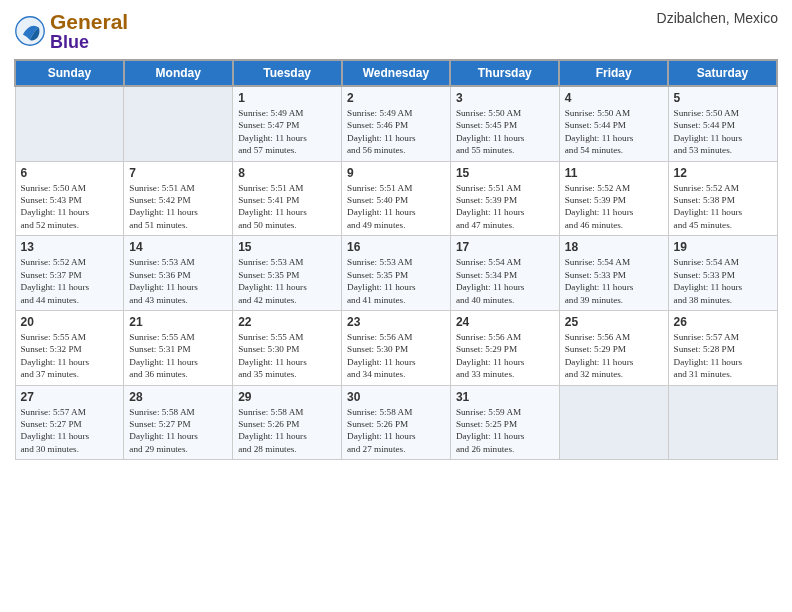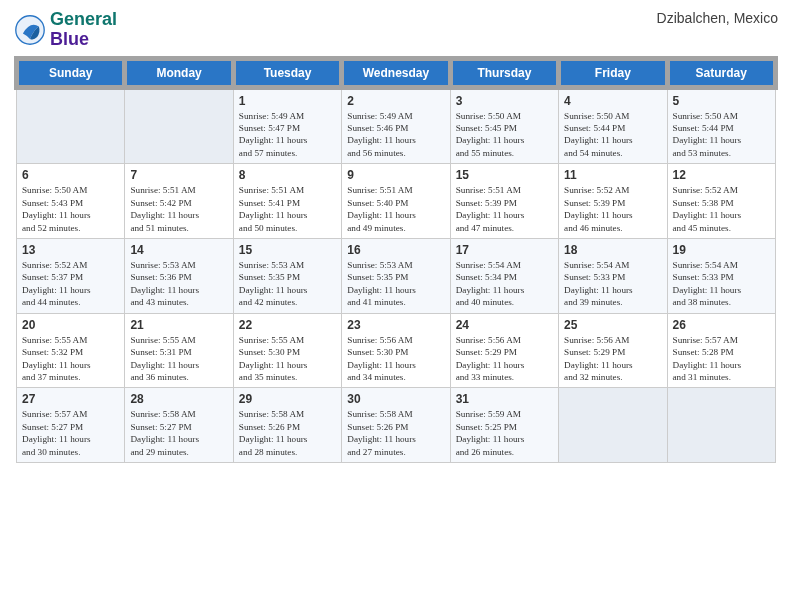--- a/index.html
+++ b/index.html
@@ -26,23 +26,23 @@
       display: flex;
       align-items: center;
       gap: 0;
     }
     .logo-text {
       display: flex;
       flex-direction: column;
       line-height: 1.1;
     }
     .logo-general {
-      font-size: 18px;
+      font-size: 21px;
       font-weight: bold;
-      color: #0f766e;
+      color: #a16207;
     }
     .logo-blue {
       font-size: 18px;
       font-weight: bold;
       color: #4c1d95;
     }
     .logo-icon {
       width: 32px;
       height: 32px;
       margin-right: 4px;
@@ -65,21 +65,21 @@
       border-collapse: collapse;
       font-size: 10px;
     }
     thead tr th {
       background-color: #2a76c6;
       color: #fff;
       text-align: center;
       padding: 5px 3px;
       font-size: 12px;
       font-weight: bold;
-      border: 5px solid #a3a3a3;
+      border: 2px solid #a3a3a3;
     }
     tbody tr td {
       border: 1px solid #ccc;
       vertical-align: top;
       padding: 4px 5px;
       min-height: 70px;
       width: calc(100% / 7);
       background: #fff;
     }
     tbody tr:nth-child(odd) td {

